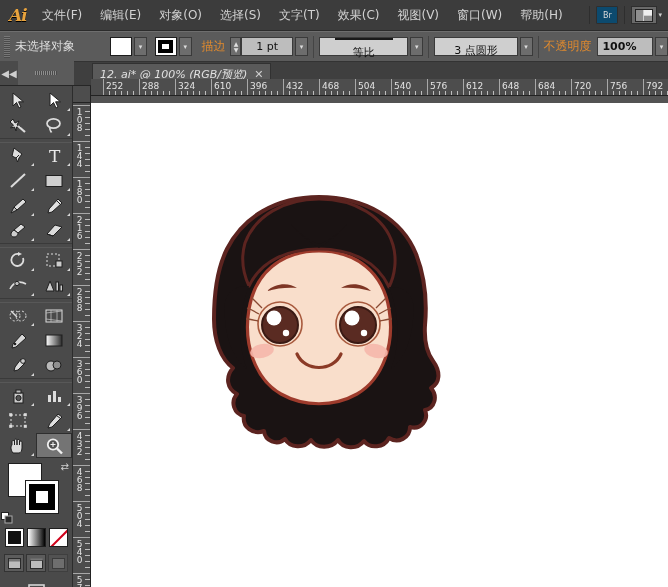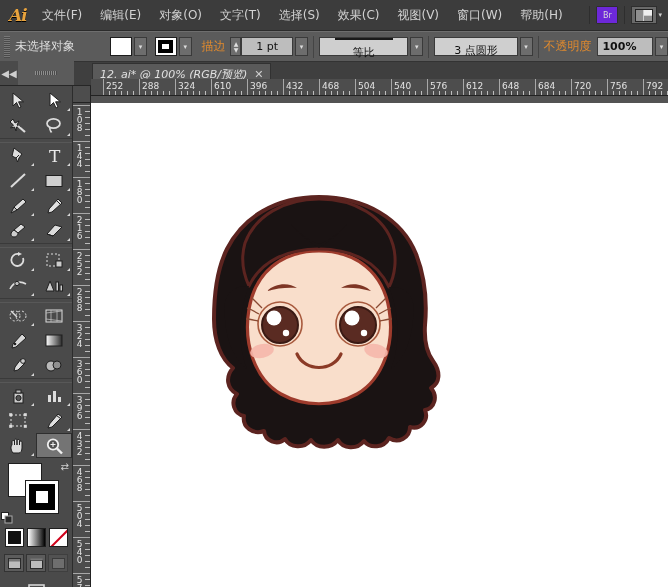--- a/index.html
+++ b/index.html
@@ -30,21 +30,21 @@
     color: #d2d2d2; font-size: 12px; padding: 5px 9px;
     white-space: nowrap; cursor: default;
   }
   #menu-right {
     margin-left: auto; display: flex; align-items: center;
     gap: 6px; padding-right: 6px;
   }
   .mb-sep { width: 1px; height: 18px; background: #565656;
             border-left: 1px solid #2e2e2e; }
   .mini-btn {
-    width: 22px; height: 18px; background: #6d28d9;
+    width: 22px; height: 18px; background: #0c4a6e;
     border: 1px solid #2e2e2e; border-radius: 1px;
     display: flex; align-items: center; justify-content: center;
     font-size: 8px; color: #d8d8d8;
   }
   .arrange-btn {
     width: 26px; height: 18px; background: #6a6a6a;
     border: 1px solid #2e2e2e; display: flex; align-items: center;
     justify-content: center;
   }
   .tiny-caret { font-size: 7px; color: #cfcfcf; margin-left: 1px; }
@@ -226,22 +226,22 @@
 </head>
 <body>
 
 <div id="app">
 
   <div id="menubar">
     <div id="ai-logo">Ai</div>
     <div class="menu-item">文件(F)</div>
     <div class="menu-item">编辑(E)</div>
     <div class="menu-item">对象(O)</div>
+    <div class="menu-item">选择(S)</div>
     <div class="menu-item">文字(T)</div>
-    <div class="menu-item">选择(S)</div>
     <div class="menu-item">效果(C)</div>
     <div class="menu-item">视图(V)</div>
     <div class="menu-item">窗口(W)</div>
     <div class="menu-item">帮助(H)</div>
     <div id="menu-right">
       <div class="mb-sep"></div>
       <div class="mini-btn">Br</div>
       <div class="mb-sep"></div>
       <div style="display:flex;align-items:center;">
         <div class="arrange-btn">

